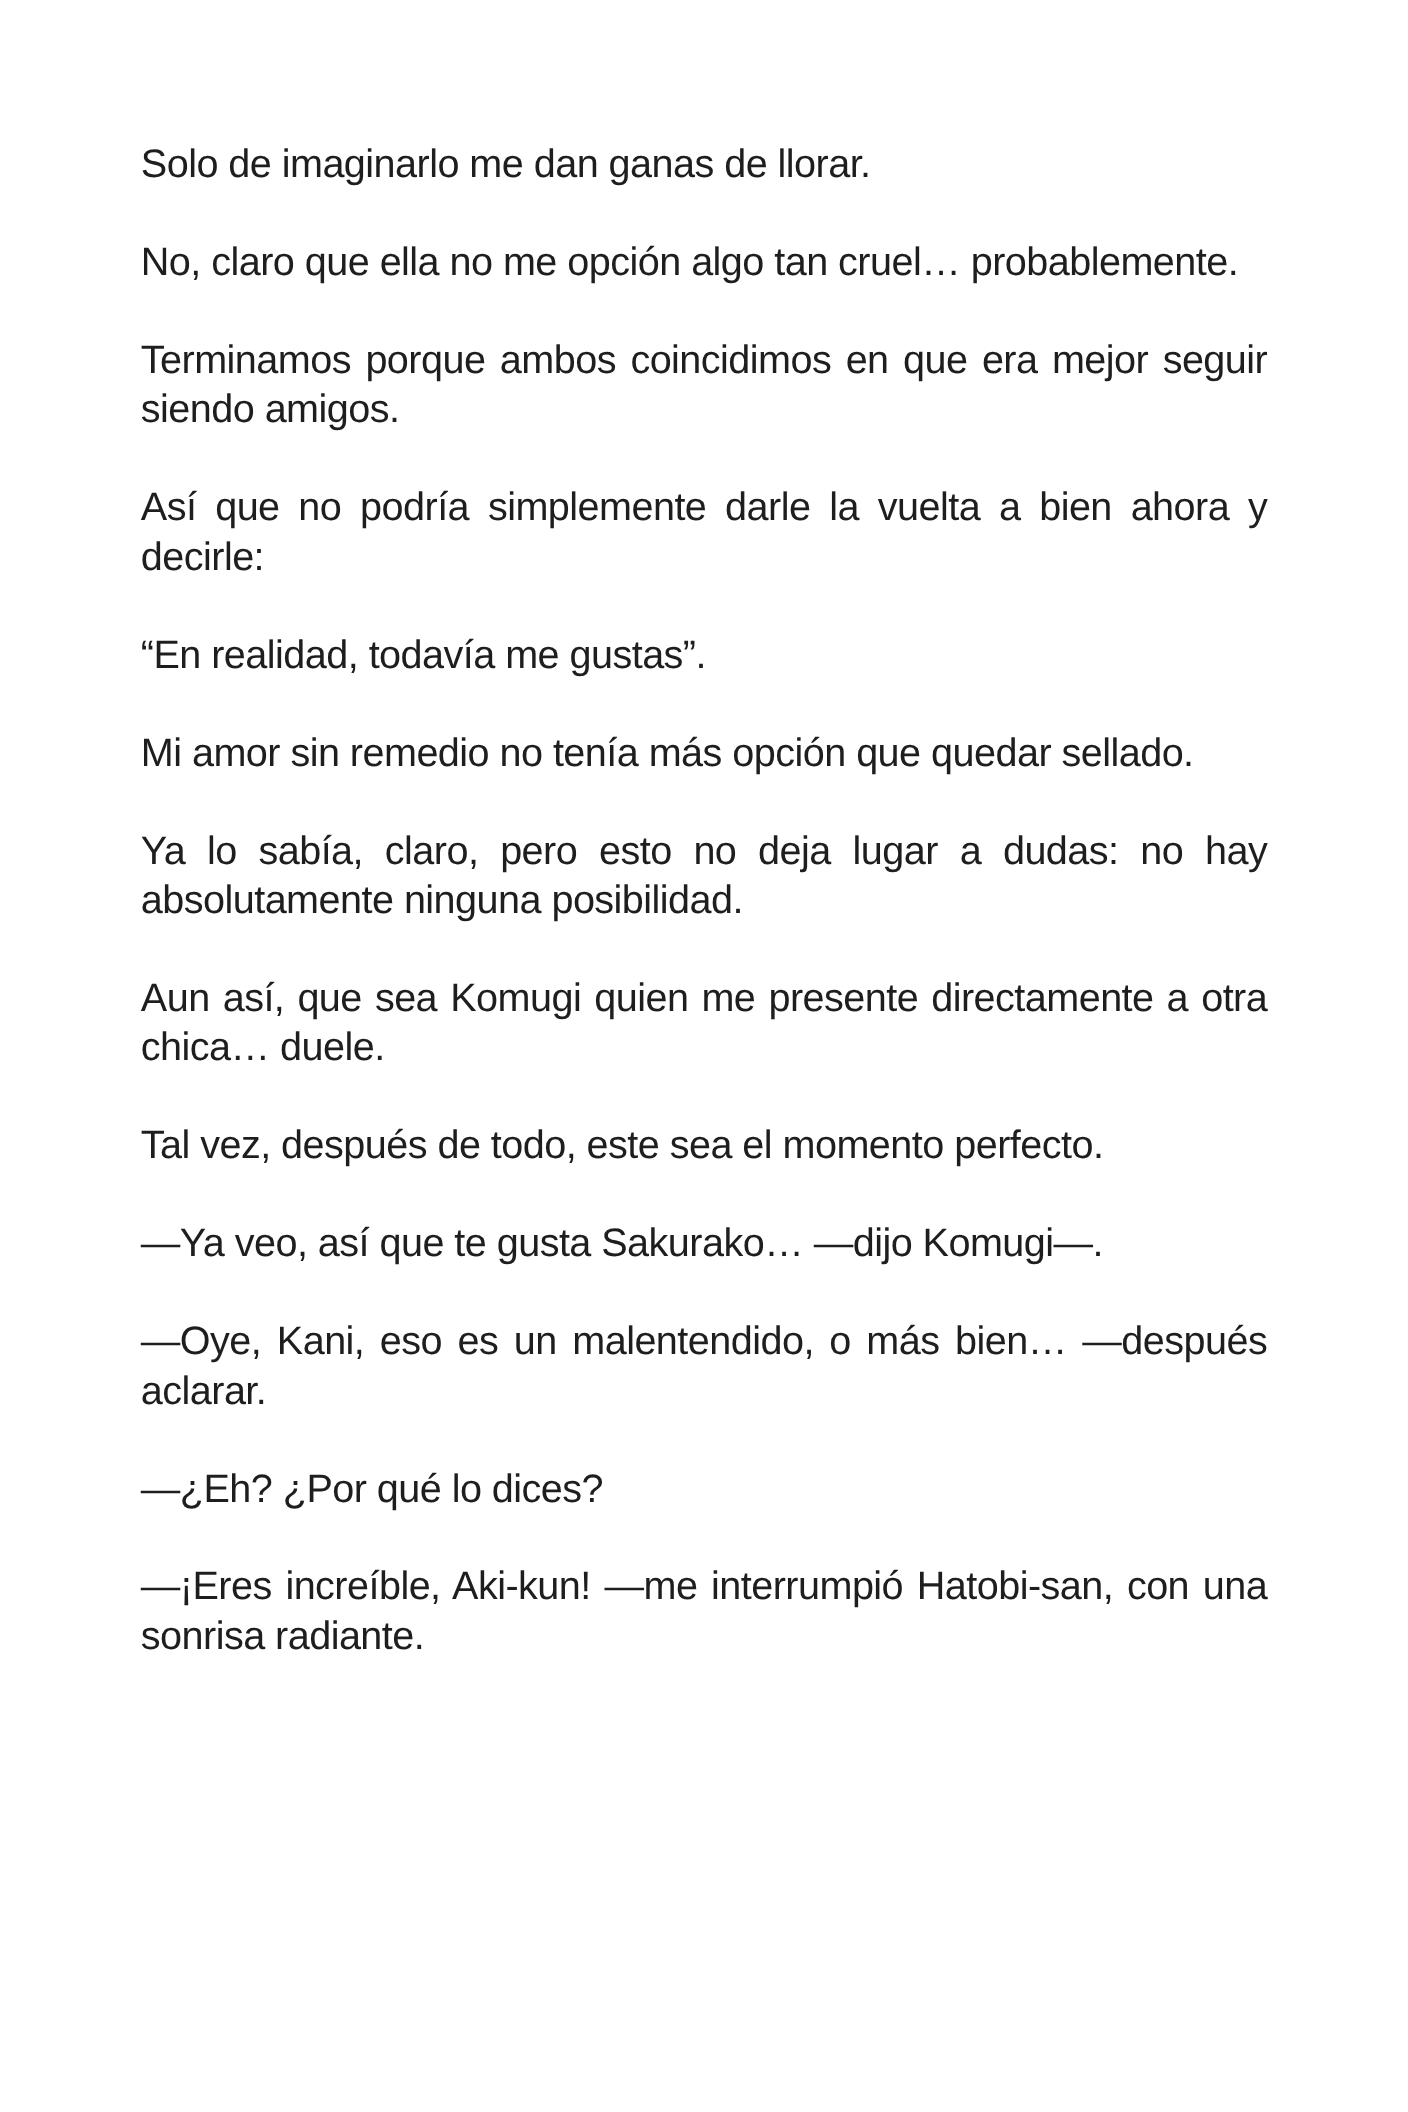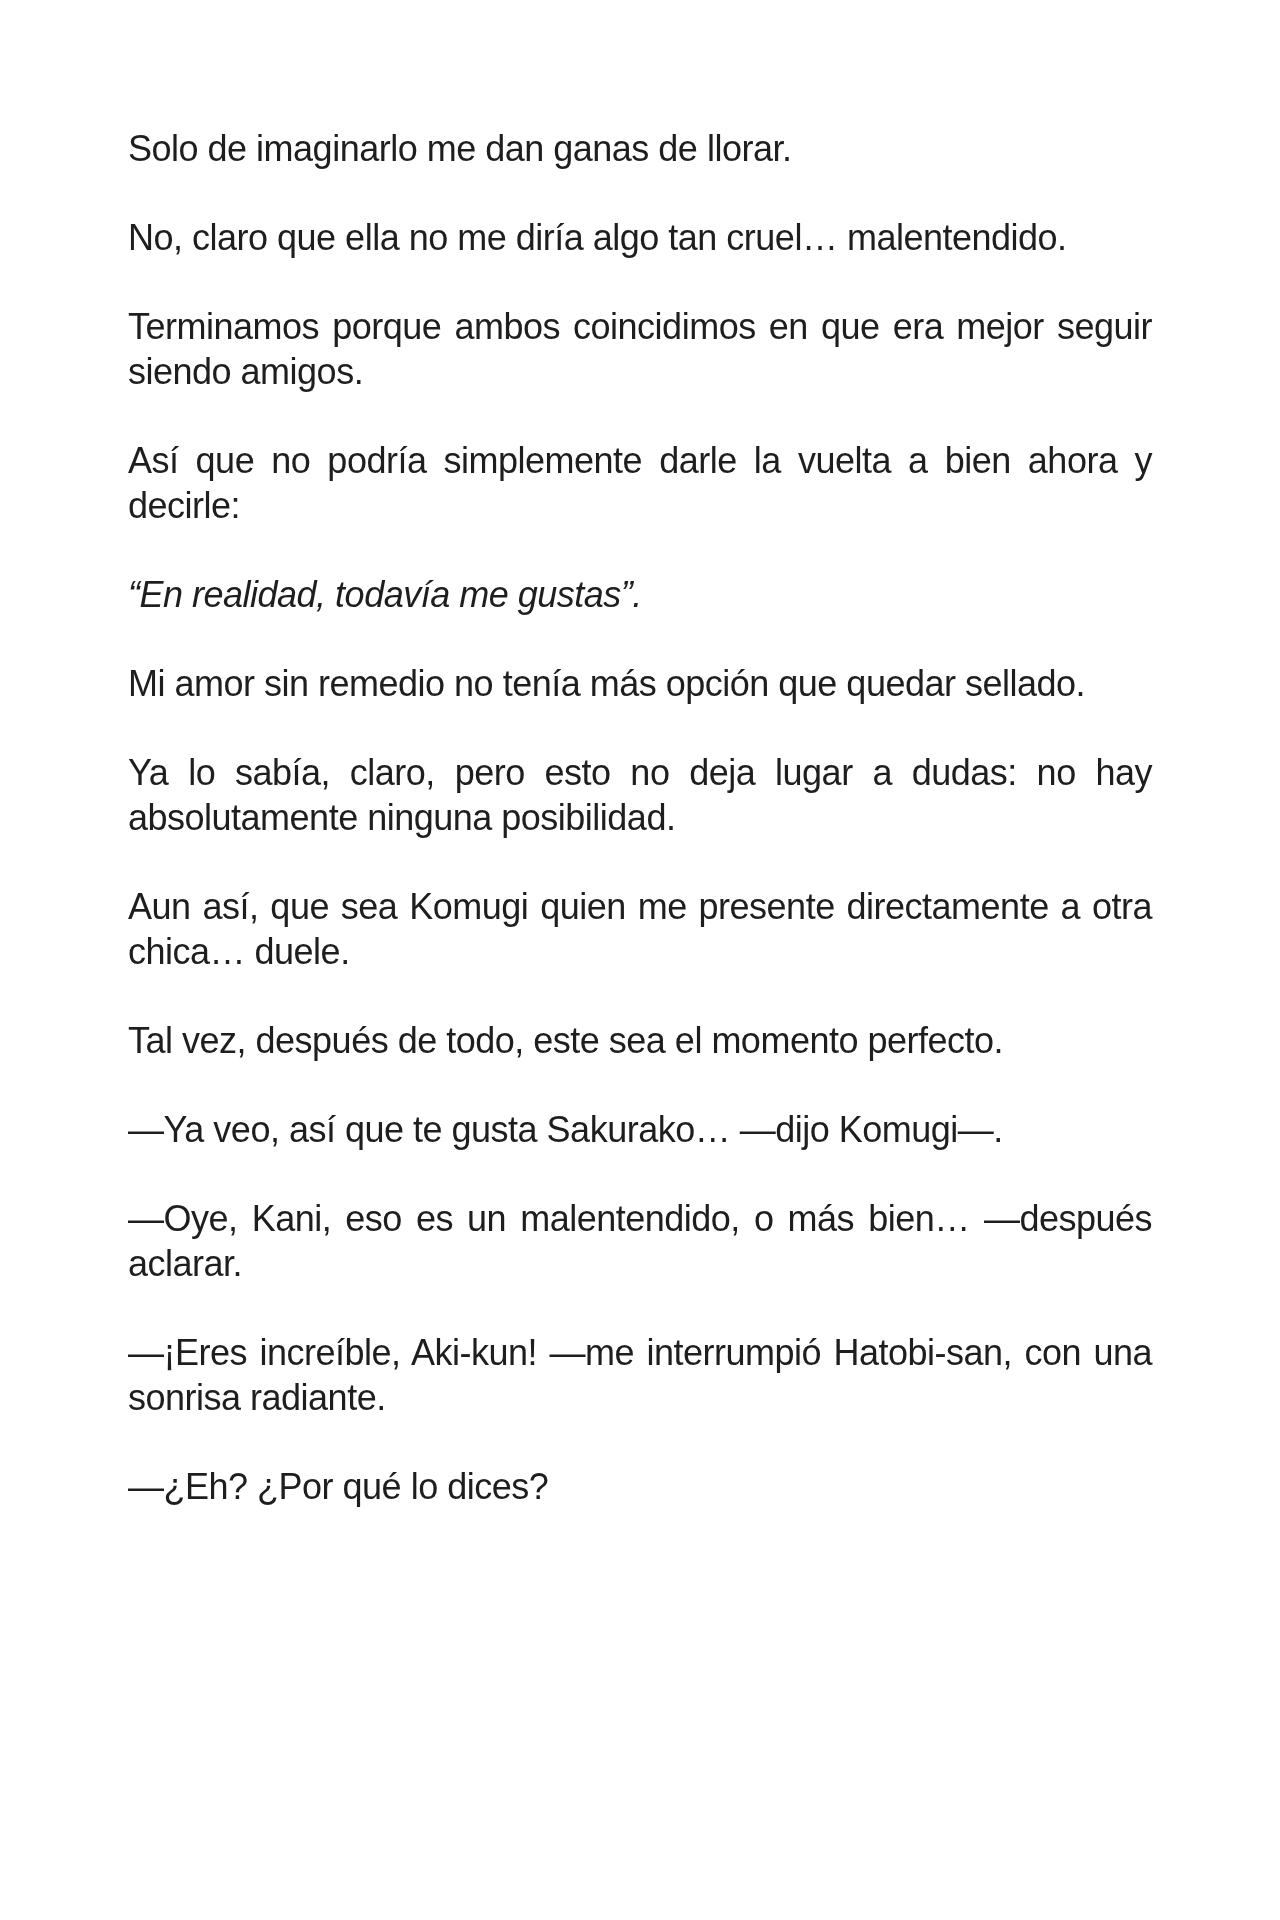--- a/index.html
+++ b/index.html
@@ -24,33 +24,32 @@
     letter-spacing: -0.5px;
     color: #1e1e1e;
     text-align: justify;
   }
   .page p {
     margin: 0 0 44px 0;
     padding: 0;
     text-justify: inter-word;
   }
   .page p.italic {
-    font-style: italic;
   }
 </style>
 </head>
 <body>
 
 <div class="page">
   <p>Solo de imaginarlo me dan ganas de llorar.</p>
-  <p>No, claro que ella no me diría algo tan cruel… malentendido.</p>
+  <p>No, claro que ella no me opción algo tan cruel… probablemente.</p>
   <p>Terminamos porque ambos coincidimos en que era mejor seguir siendo amigos.</p>
   <p>Así que no podría simplemente darle la vuelta a bien ahora y decirle:</p>
   <p class="italic">“En realidad, todavía me gustas”.</p>
   <p>Mi amor sin remedio no tenía más opción que quedar sellado.</p>
   <p>Ya lo sabía, claro, pero esto no deja lugar a dudas: no hay absolutamente ninguna posibilidad.</p>
   <p>Aun así, que sea Komugi quien me presente directamente a otra chica… duele.</p>
   <p>Tal vez, después de todo, este sea el momento perfecto.</p>
   <p>—Ya veo, así que te gusta Sakurako… —dijo Komugi—.</p>
   <p>—Oye, Kani, eso es un malentendido, o más bien… —después aclarar.</p>
+  <p>—¿Eh? ¿Por qué lo dices?</p>
   <p>—¡Eres increíble, Aki-kun! —me interrumpió Hatobi-san, con una sonrisa radiante.</p>
-  <p>—¿Eh? ¿Por qué lo dices?</p>
 </div>
 
 </body></html>

